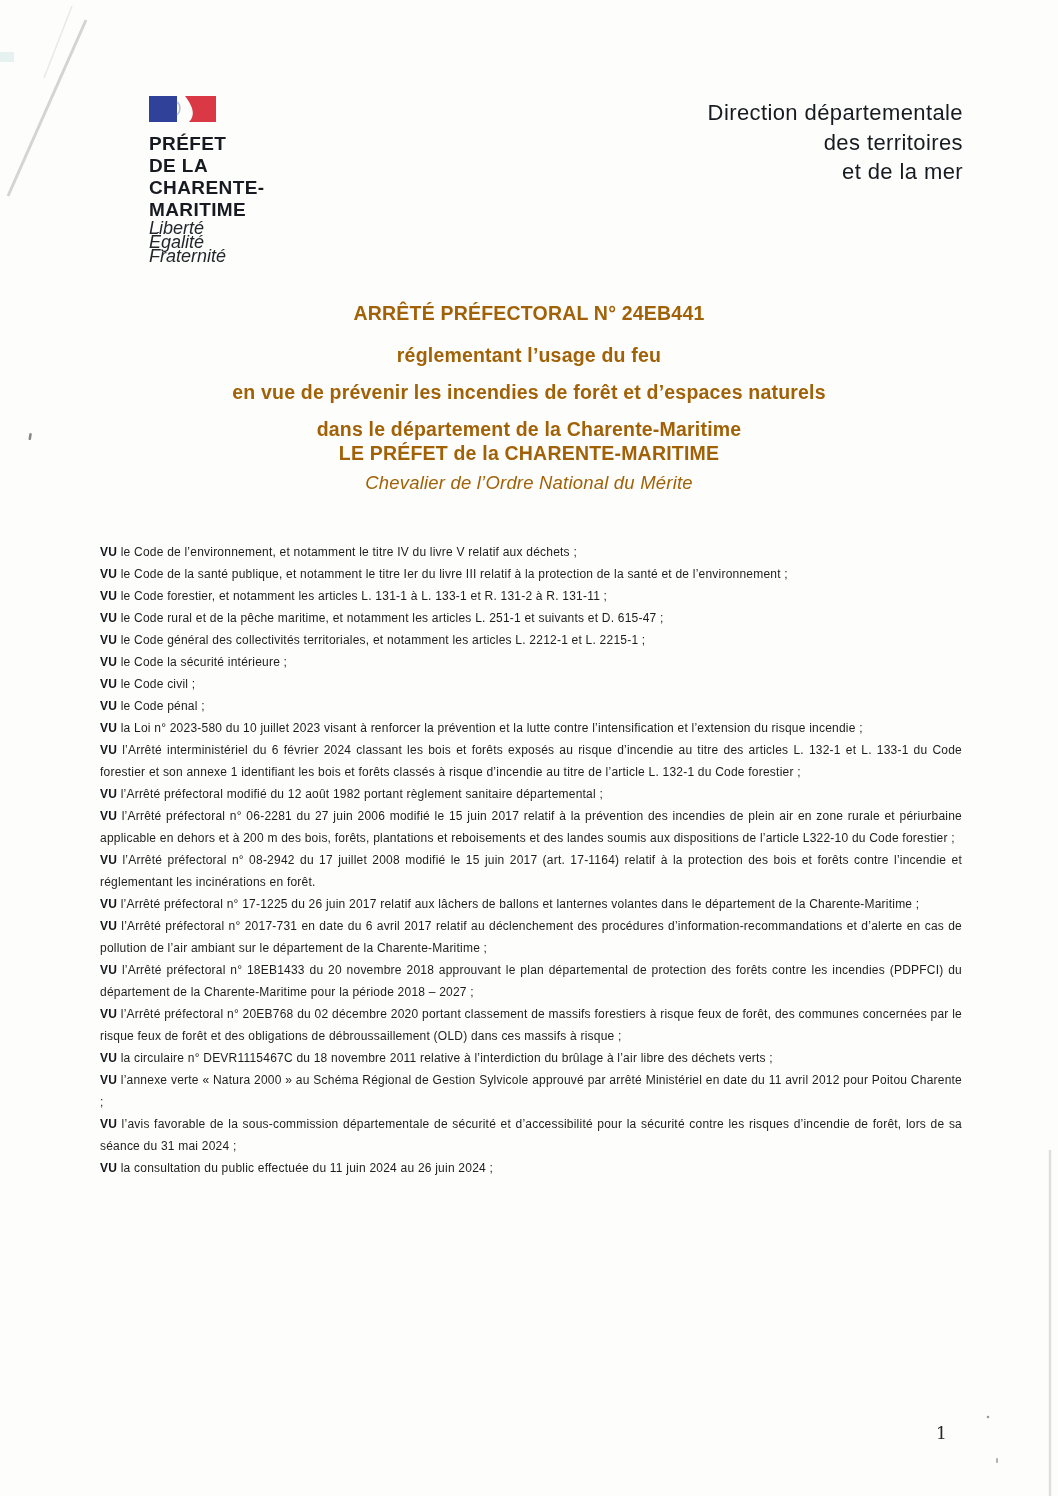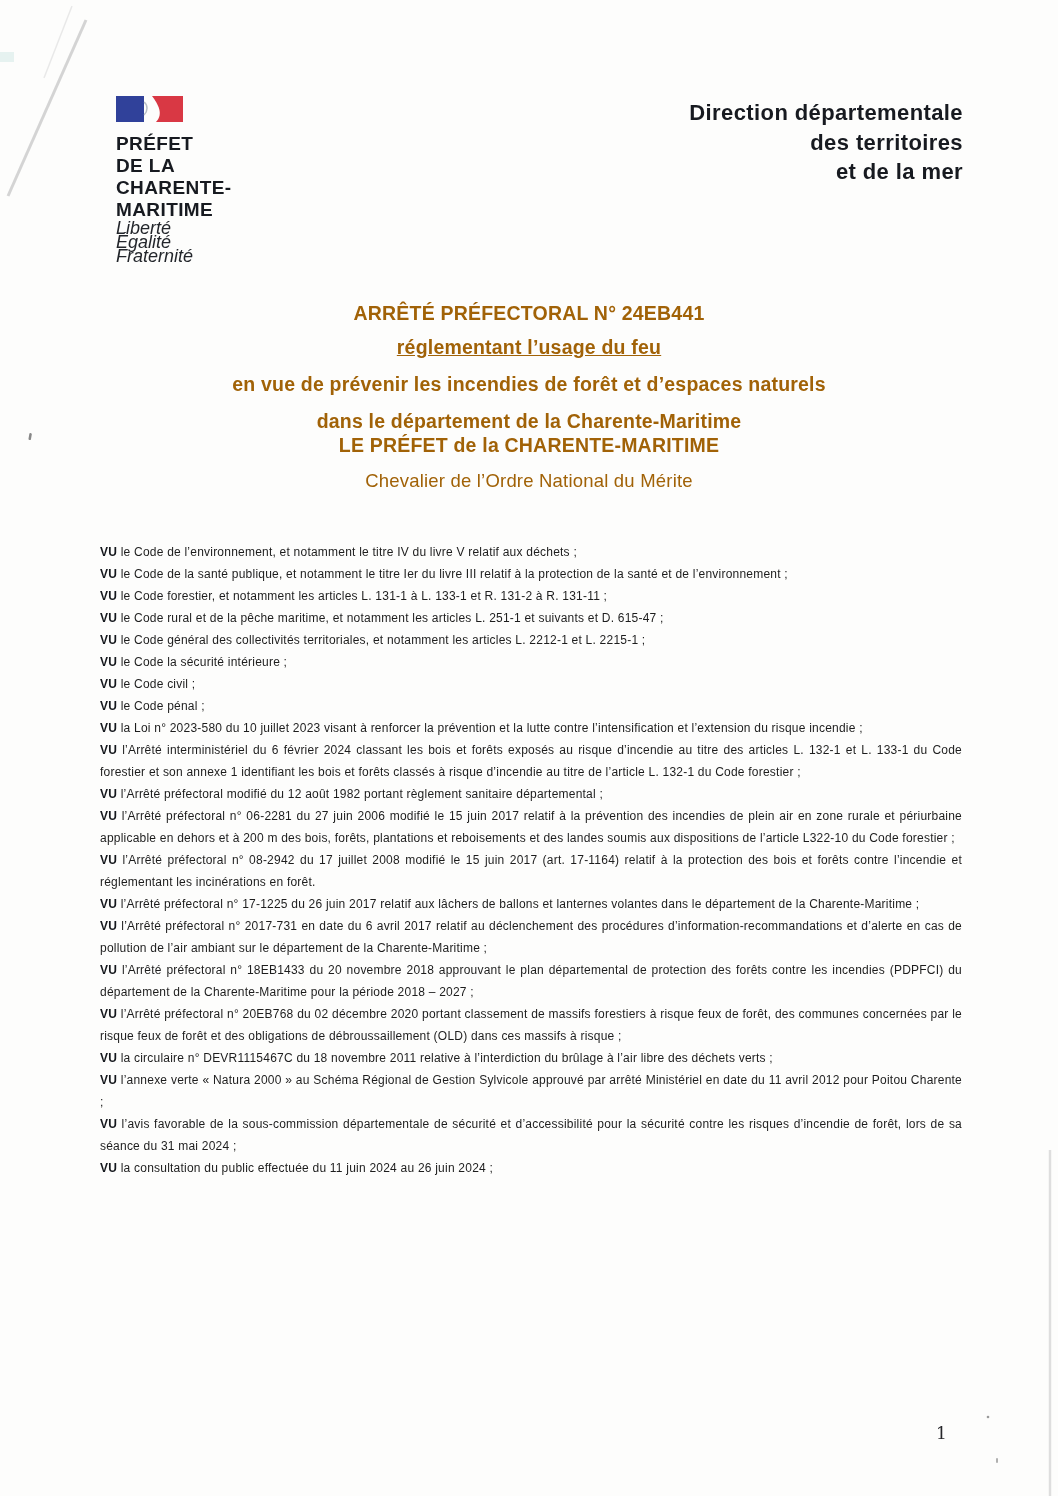--- a/index.html
+++ b/index.html
@@ -8,52 +8,52 @@
     width:1058px; height:1496px;
     background:#fdfdfc;
     font-family:"Liberation Sans", sans-serif;
     color:#1e1e1e;
     overflow:hidden;
   }
   
   .artifacts { position:absolute; inset:0; pointer-events:none; }
 
   
-  .logo-block { position:absolute; left:116px; top:95px; width:180px; }
+  .logo-block { position:absolute; left:149px; top:95px; width:180px; }
   .flag-icon { display:block; }
   .prefect-lines {
     margin-top:10px;
     font-weight:bold; font-size:19px; line-height:22px;
     letter-spacing:0.4px; color:#171a20;
   }
   .motto-lines {
     margin-top:0;
     font-family:Liberation Sans, sans-serif; font-style:italic;
     font-size:18px; line-height:14px; color:#23262b;
   }
 
   
   .direction-header {
     position:absolute; right:95px; top:98px;
-    text-align:right; font-weight:bold;
+    text-align:right; font-weight:normal;
     font-size:22px; line-height:29.5px;
     letter-spacing:0.4px; color:#171a20;
   }
 
   
   .title-block {
     position:absolute; left:98px; top:301px; width:862px;
     text-align:center; color:#a16207;
   }
   .title-line { line-height:24px; font-weight:bold; font-size:19.5px; letter-spacing:0.2px; }
-  .t2 { margin-top:10px;text-decoration:underline; }
+  .t2 { margin-top:18px; }
   .t3 { margin-top:13px; }
   .t4 { margin-top:13px; }
   .t5 { }
-  .t6 { margin-top:12px; font-weight:normal; font-size:18.5px; }
+  .t6 { margin-top:6px; font-weight:normal; font-size:18.5px;font-style:italic; }
 
   
   .body-text {
     position:absolute; left:100px; top:541px; width:862px;
     font-size:12px; line-height:22px; letter-spacing:0.22px;
     text-align:justify; color:#1d1d1d;
   }
   .vu-para { margin:0; }
   .vu-lead { font-weight:bold; color:#14171c; }
 

